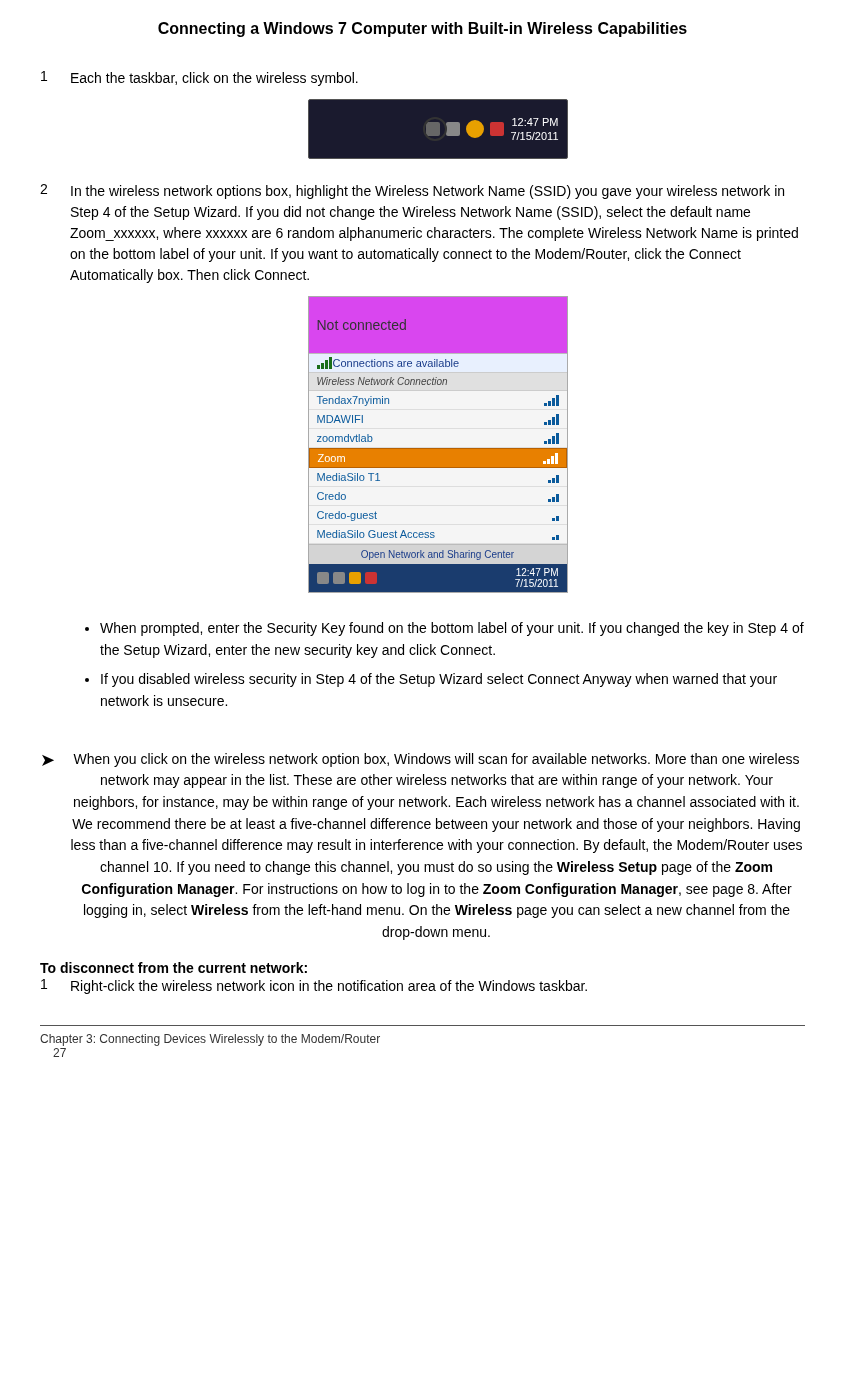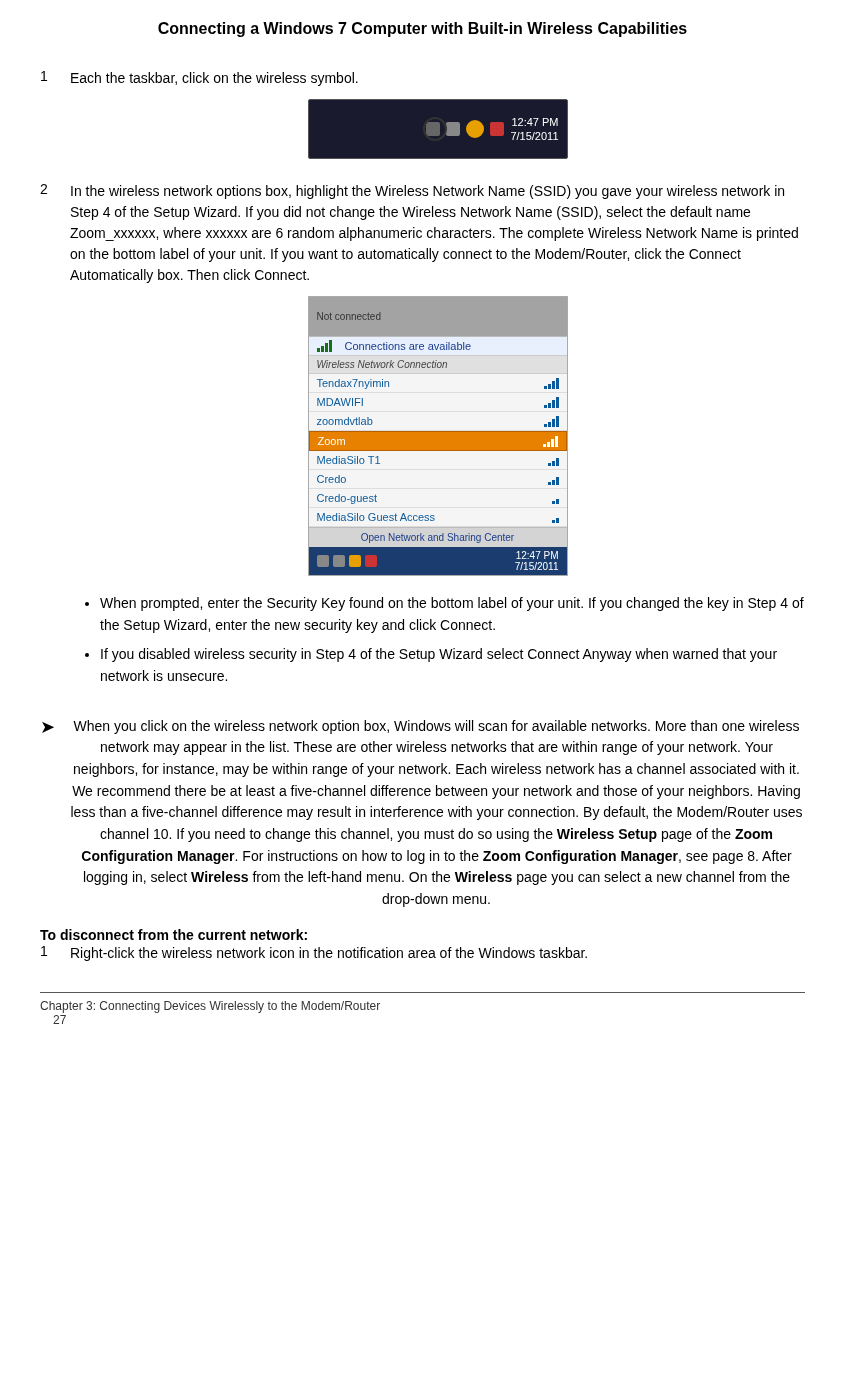--- a/index.html
+++ b/index.html
@@ -71,35 +71,35 @@
     }
     .wifi-popup {
       display: block;
       margin: 10px auto 10px auto;
       width: 260px;
       border: 1px solid #aaa;
       background: #f5f5f5;
       font-size: 11px;
     }
     .wifi-popup .not-connected {
-      background: #a3a3a3;
+      background: #d946ef;
       color: #333;
-      padding: 14px 8px;
-      font-size: 10px;
+      padding: 20px 8px;
+      font-size: 14px;
       border-bottom: 1px solid #bbb;
     }
     .wifi-popup .connections-available {
       background: #e8f0fe;
       color: #1a3c8a;
       padding: 3px 8px;
       font-size: 11px;
       border-bottom: 1px solid #ccc;
       display: flex;
       align-items: center;
-      gap: 13px;
+      gap: 1px;
     }
     .signal-bars {
       display: inline-flex;
       align-items: flex-end;
       gap: 1px;
       height: 12px;
     }
     .signal-bars span {
       display: inline-block;
       width: 3px;
@@ -141,21 +141,21 @@
       color: #fff;
       padding: 3px 8px;
       font-size: 10px;
       display: flex;
       justify-content: space-between;
       align-items: center;
     }
     .bullet-list {
       list-style: disc;
       padding-left: 30px;
-      margin: 16px 0;
+      margin: 24px 0;
     }
     .bullet-list li {
       line-height: 1.6;
       margin-bottom: 6px;
     }
     .note-block {
       display: flex;
       margin: 12px 0;
     }
     .note-arrow {

